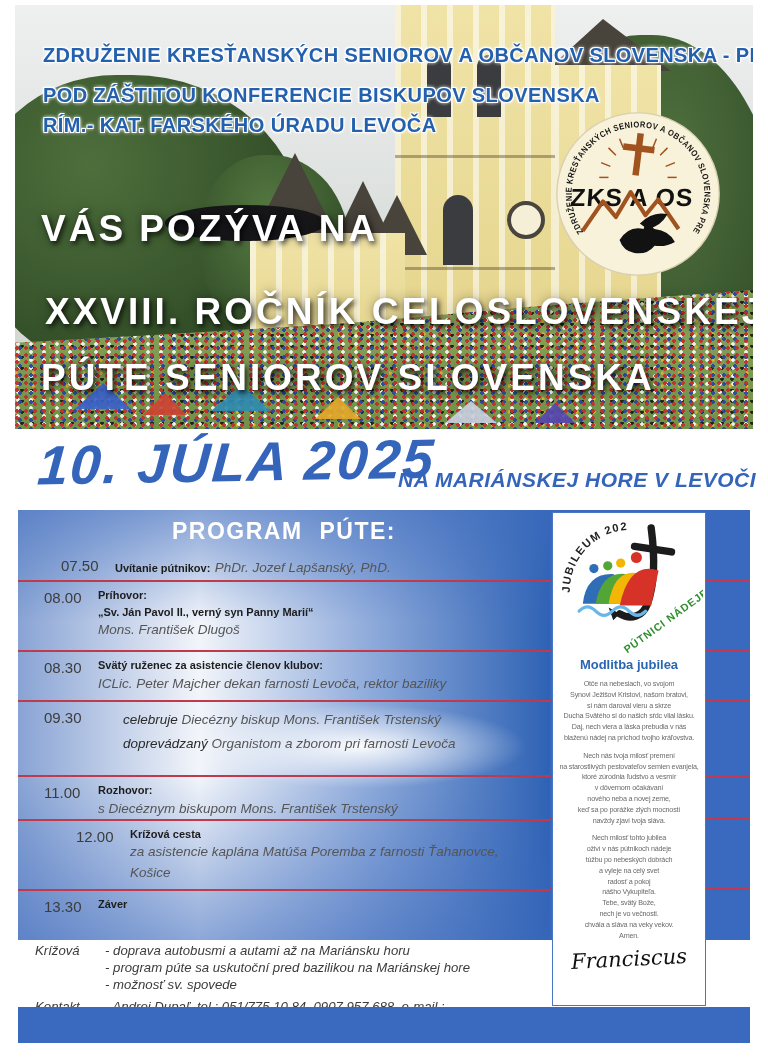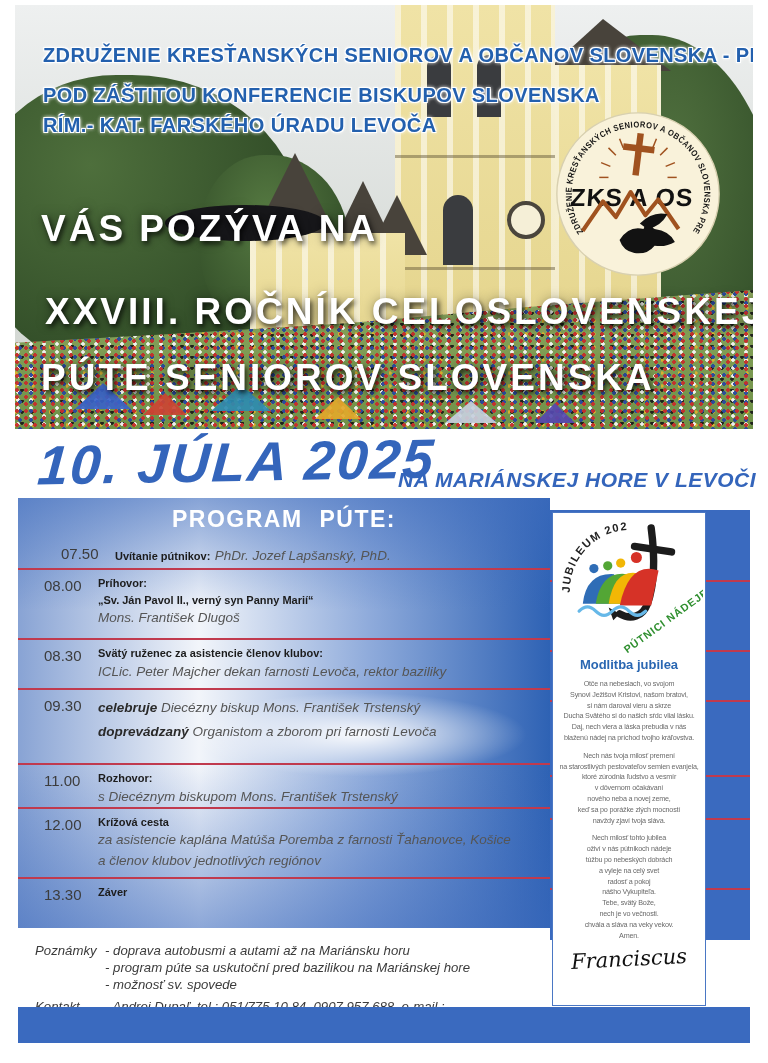--- a/index.html
+++ b/index.html
@@ -69,38 +69,38 @@
   .zks-badge{position:absolute;left:540px;top:106px;width:166px;height:166px;}
 
   
   .date-main{position:absolute;left:38px;top:430px;color:#3465bb;font-size:55px;
     font-weight:800;font-style:italic;letter-spacing:2px;transform:skewX(-5deg) rotate(-1deg);
     white-space:nowrap;}
   .date-place{position:absolute;left:398px;top:468px;color:#3465bb;font-size:21px;
     font-weight:800;font-style:italic;letter-spacing:.5px;white-space:nowrap;}
 
   
-  .program-box{position:absolute;left:18px;top:498px;width:532px;height:430px;
+  .program-box{position:absolute;left:18px;top:510px;width:532px;height:430px;
     display:flex;flex-direction:column;box-sizing:border-box;
     background-image:
       radial-gradient(ellipse 240px 60px at 64% 55%,rgba(255,255,255,.95),rgba(255,255,255,0) 70%),
       linear-gradient(to bottom,rgba(62,108,190,.60),rgba(255,255,255,0) 26%,rgba(255,255,255,0) 62%,rgba(58,104,188,.55)),
       linear-gradient(to right,#88a3d4,#f2f5fa 34%,#8fabdb 66%,#2e62b4 100%);}
   .pg-title{height:40px;line-height:42px;text-align:center;color:#fff;font-weight:800;
     font-size:23px;letter-spacing:1.5px;word-spacing:9px;flex:none;}
   .prow{display:flex;box-sizing:border-box;padding-top:5px;flex:none;}
   .prow.sep{border-top:2px solid #c03a4e;}
   .r1{min-height:30px;margin-left:17px;} .r2{min-height:70px;} .r3{min-height:50px;} .r4{min-height:75px;}
-  .r5{min-height:43px;} .r6{min-height:70px;} .r7{min-height:52px;}
+  .r5{min-height:43px;} .r6{min-height:70px;padding-left:32px;} .r7{min-height:52px;}
   .ptime{width:80px;flex:none;padding-left:26px;box-sizing:border-box;font-size:15px;
     color:#3c3c3c;line-height:1.5;}
   .pbody{flex:1;padding-right:8px;line-height:1.5;}
   .pb{font-weight:bold;color:#1c1c1c;font-size:11px;}
   .pi{font-style:italic;color:#555;font-size:13.5px;}
-  .pbi{font-weight:bold;font-style:italic;color:#2a2a2a;font-size:13.5px;}
+  .pbi{font-weight:normal;font-style:italic;color:#2a2a2a;font-size:13.5px;margin-left:25px;}
 
   
   .side-col{position:absolute;left:550px;top:510px;width:200px;height:430px;
     background-color:#3a6abf;
     background-image:linear-gradient(#c03a4e,#c03a4e),linear-gradient(#c03a4e,#c03a4e),
       linear-gradient(#c03a4e,#c03a4e),linear-gradient(#c03a4e,#c03a4e),
       linear-gradient(#c03a4e,#c03a4e),linear-gradient(#c03a4e,#c03a4e);
     background-size:100% 2px;background-repeat:no-repeat;
     background-position:0 70px,0 140px,0 190px,0 265px,0 308px,0 378px;}
   .side-card{position:absolute;left:552px;top:512px;width:154px;height:494px;background:#fff;
@@ -234,21 +234,20 @@
         <div class="pb">Rozhovor:</div>
         <div class="pi">s Diecéznym biskupom Mons. František Trstenský</div>
       </div>
     </div>
 
     <div class="prow sep r6">
       <div class="ptime">12.00</div>
       <div class="pbody">
         <div class="pb">Krížová cesta</div>
         <div class="pi">za asistencie kaplána Matúša Poremba z farnosti Ťahanovce, Košice</div>
-        <div class="pi">a členov klubov jednotlivých  regiónov</div>
       </div>
     </div>
 
     <div class="prow sep r7">
       <div class="ptime">13.30</div>
       <div class="pbody">
         <div class="pb">Záver</div>
       </div>
     </div>
   </div>
@@ -302,21 +301,21 @@
 nášho Vykupiteľa.
 Tebe, svätý Bože,
 nech je vo večnosti.
 chvála a sláva na veky vekov.
 Amen.</div>
     <div class="signature">Franciscus</div>
   </div>
 
   <div class="notes">
     <div class="nrow">
-      <div class="nlabel">Poznámky</div>
+      <div class="nlabel">Krížová</div>
       <div>
         <div>- doprava autobusmi a autami až na Mariánsku horu</div>
         <div>- program púte sa uskutoční pred bazilikou na Mariánskej hore</div>
         <div>- možnosť sv. spovede</div>
       </div>
     </div>
     <div class="kontakt">
       <div class="nlabel">Kontakt</div>
       <div>- Andrej Dupaľ, tel.: 051/775 10 84, 0907 957 688, e-mail.: dupalandrej@gmail.com</div>
     </div>

